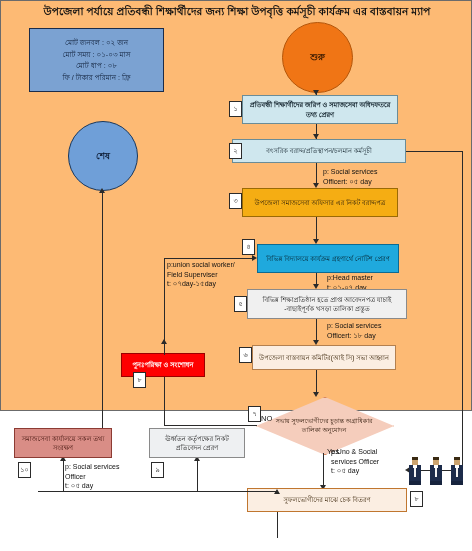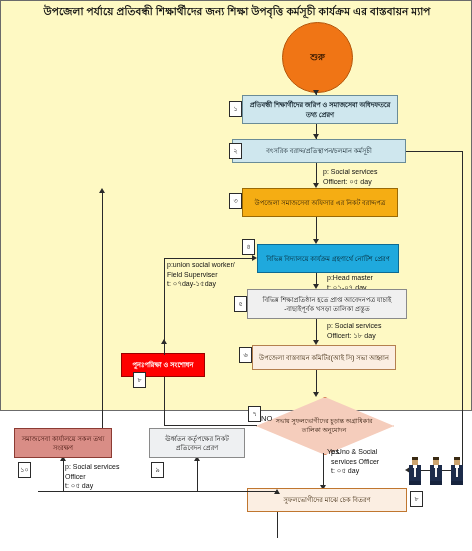--- a/index.html
+++ b/index.html
@@ -8,21 +8,21 @@
     background:#ffffff;
     font-family:"Liberation Sans", sans-serif;
     overflow:hidden;
     position:relative;
   }
   #page{
     position:relative;
     width:472px;height:411px;
     box-sizing:border-box;
     border:1px solid #6b6b6b;
-    background:#fef9c3;
+    background:#fdba74;
   }
   
   .title{
     position:absolute;left:6px;top:3px;width:460px;
     text-align:center;
     font-size:10.5px;font-weight:bold;color:#111;
     letter-spacing:.1px;
     line-height:14px;
   }
   
@@ -127,23 +127,30 @@
   
   .person{position:absolute;width:20px;height:30px;}
 </style>
 </head>
 <body>
 
 <div id="page">
 
   <div class="title">উপজেলা পর্যায়ে প্রতিবন্ধী শিক্ষার্থীদের জন্য শিক্ষা উপবৃত্তি কর্মসূচী কার্যক্রম এর  বাস্তবায়ন ম্যাপ</div>
 
+  <div class="infobox">
+    <div>মোট জনবল : ০২ জন</div>
+    <div>মোট সময় : ০১-০৩ মাস</div>
+    <div>মোট ধাপ : ০৮</div>
+    <div>ফি / টাকার  পরিমান : ফ্রি</div>
+  </div>
 
   <div class="circle" id="start-circle">শুরু</div>
 
+  <div class="circle" id="end-circle">শেষ</div>
 
   <div class="vline" style="left:315px;top:90px;height:30px;"></div>
   <div class="arrow-d" style="left:311.5px;top:89px;"></div>
 
   <div class="box" id="step1-box">প্রতিবন্ধী শিক্ষার্থীদের জরিপ ও সমাজসেবা অধিদফতরে তথ্য  প্রেরণ</div>
   <div class="numtag" style="left:228px;top:100px;">১</div>
 
   <div class="vline" style="left:315px;top:123px;height:15px;"></div>
   <div class="arrow-d" style="left:311.5px;top:133px;"></div>
 

